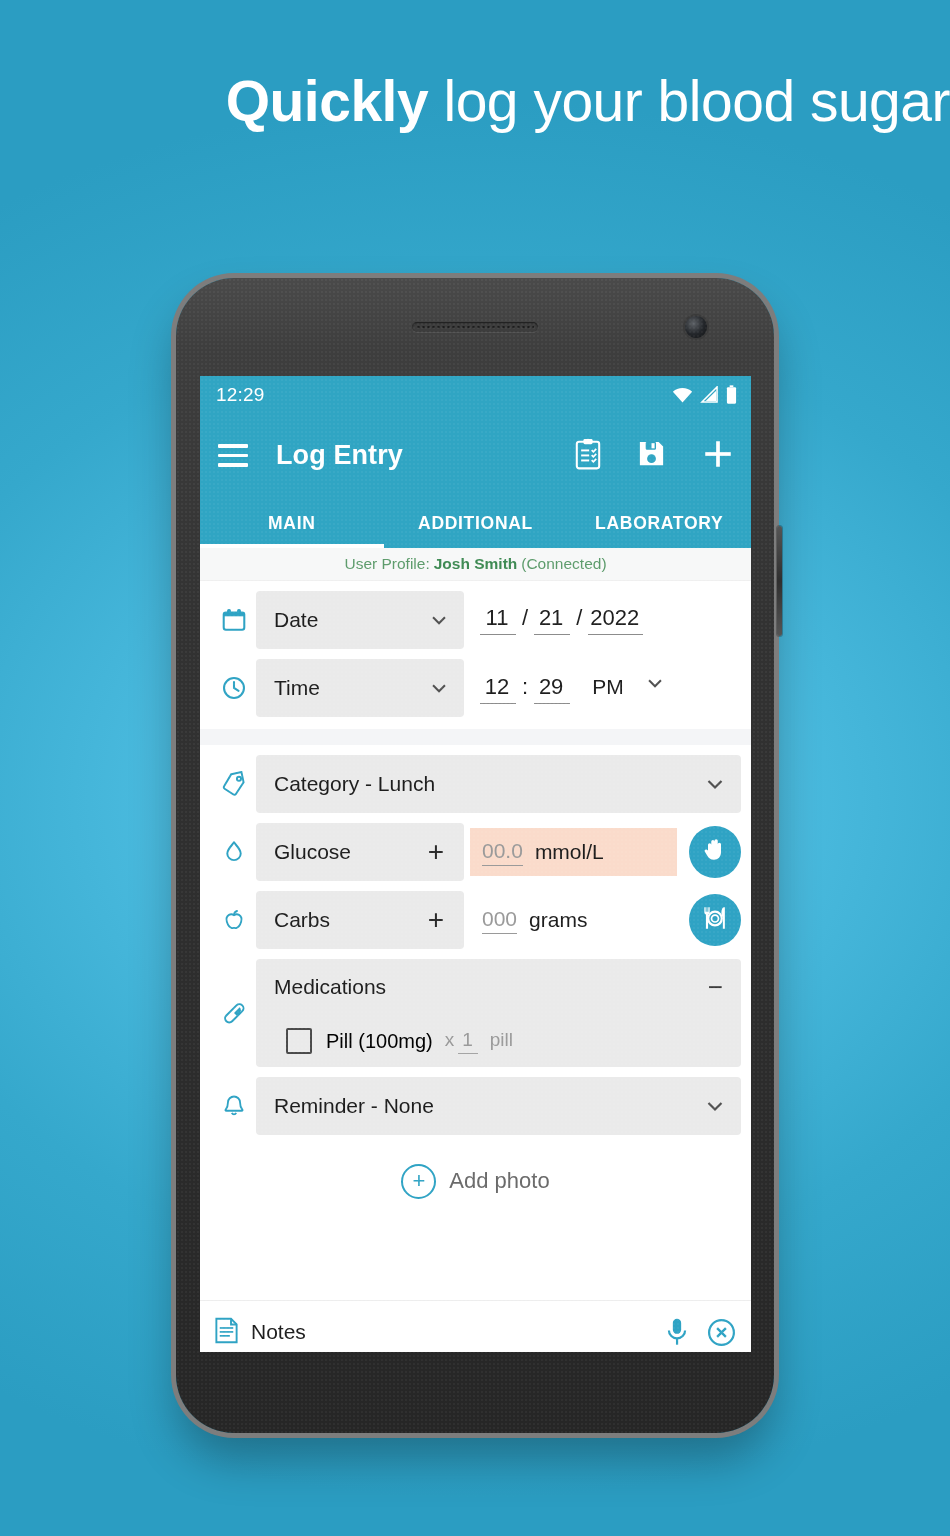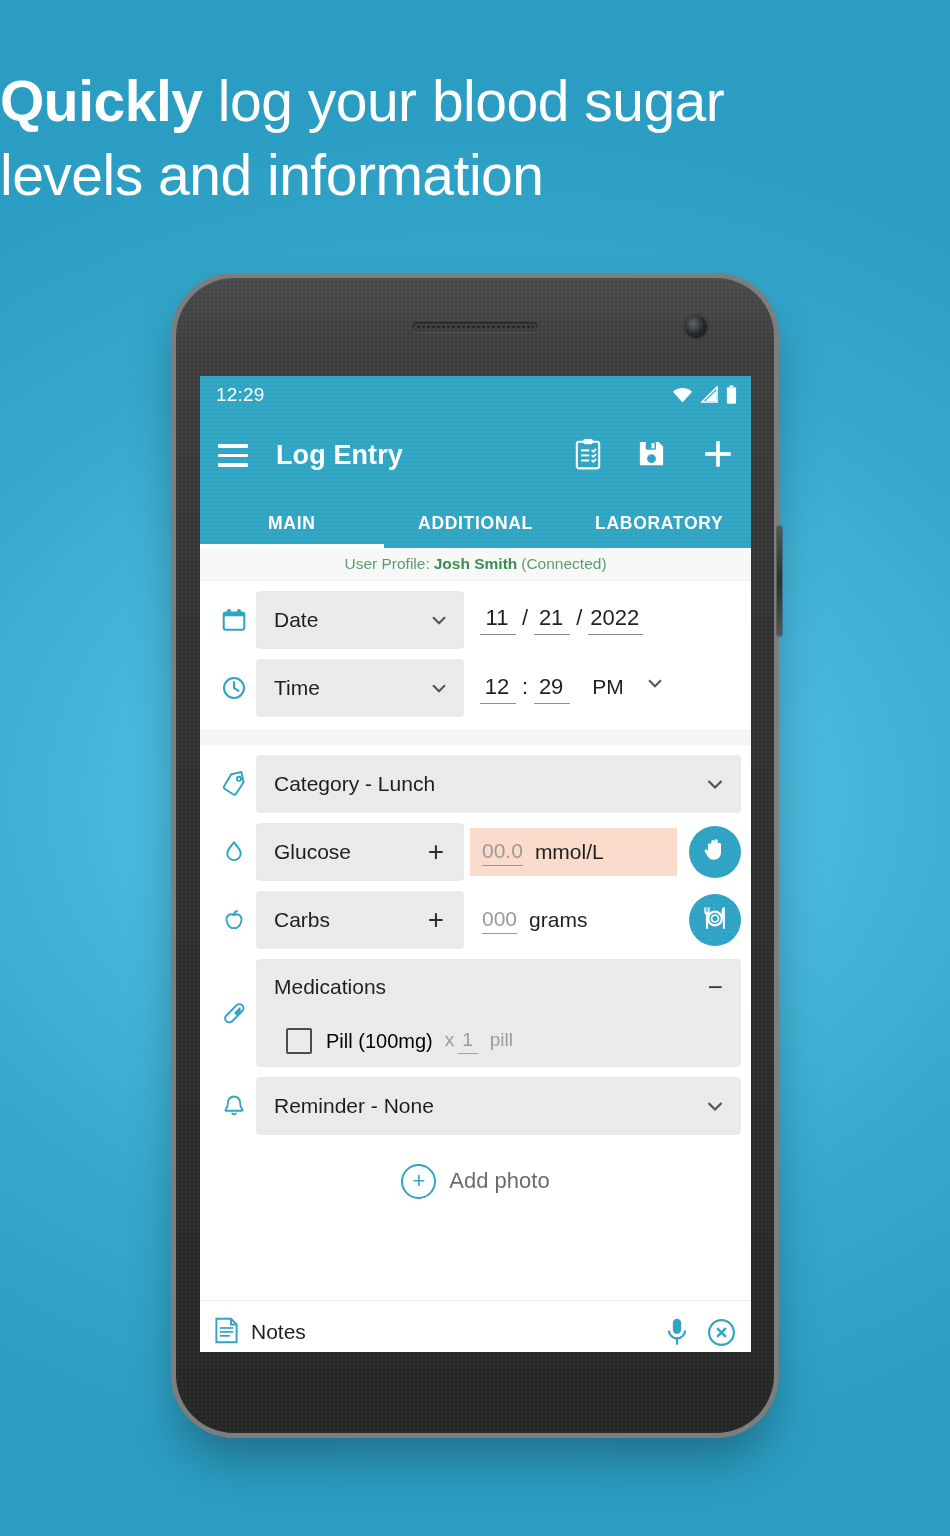--- a/index.html
+++ b/index.html
@@ -23,21 +23,21 @@
       radial-gradient(ellipse 900px 700px at 50% 52%, #5BC8E8 0%, #4CBCE0 32%, #35A8CC 68%, #2B9DC2 100%);
     overflow: hidden;
   }
 
   
   .headline {
     position: absolute;
     top: 64px;
     left: 0;
     width: 950px;
-    text-align: left;
+    text-align: right;
     color: #ffffff;
     font-size: 57px;
     line-height: 74px;
     letter-spacing: -0.5px;
     font-weight: 300;
   }
   .headline .strong { font-weight: 700; }
 
   
   .phone {
@@ -390,21 +390,20 @@
   .notesbar .grow { flex: 1; }
   .nicon { margin-left: 16px; display: flex; align-items: center; cursor: pointer; }
 </style>
 </head>
 <body>
 
 <div class="promo">
 
   <div class="headline">
     <div><span class="strong">Quickly</span><span> log your blood sugar</span></div>
-    <div>levels and information</div>
   </div>
 
   <div class="phone">
     <div class="phone-side-btn"></div>
     <div class="speaker">
         <i></i>
       </div>
     <div class="camera"></div>
 
     <div class="screen">

